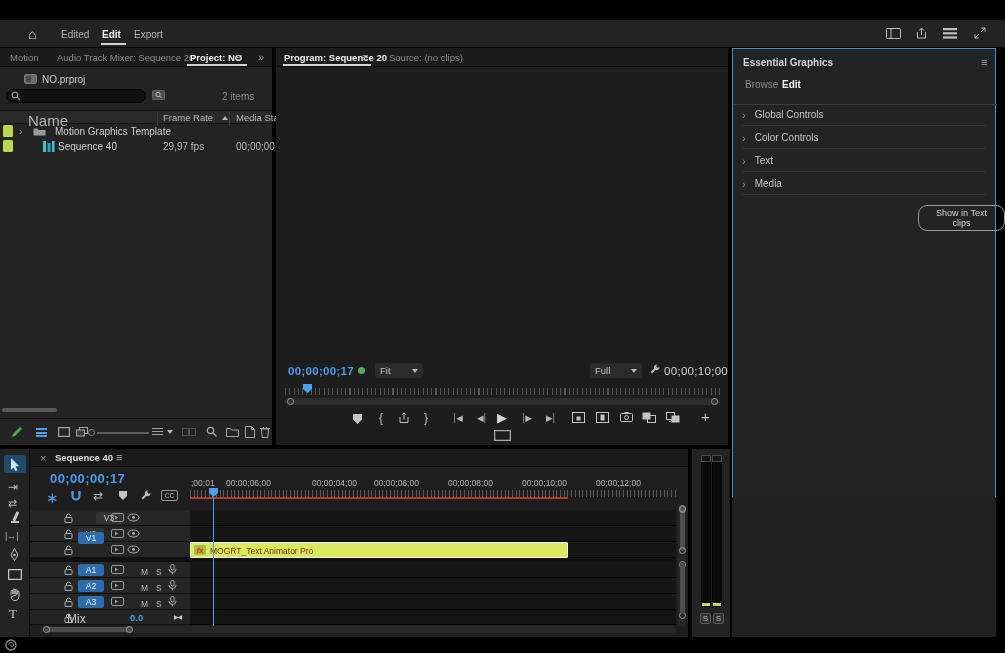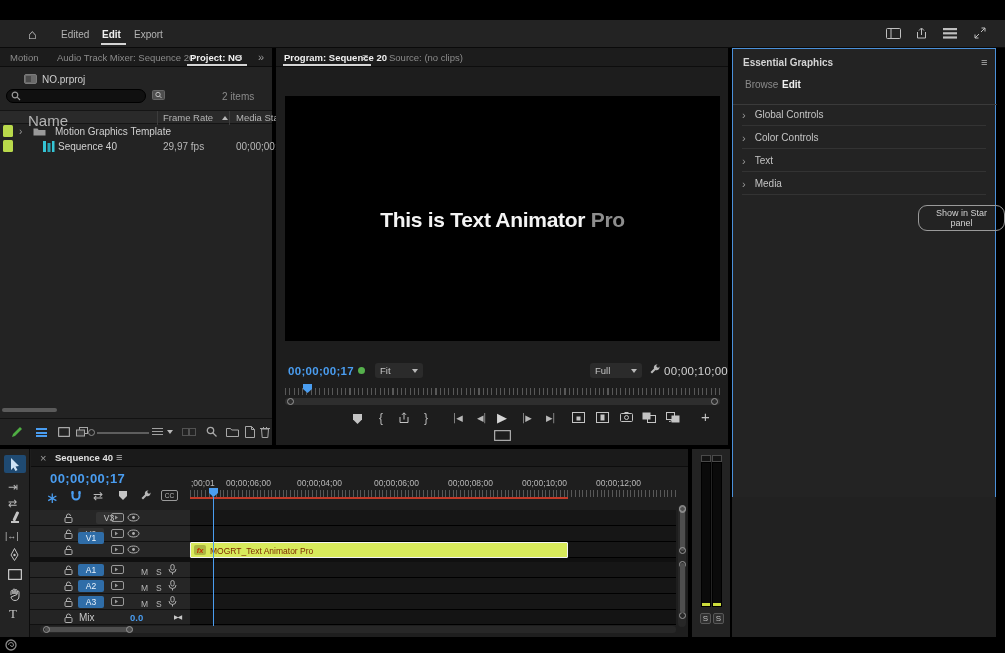--- a/index.html
+++ b/index.html
@@ -195,26 +195,20 @@
   </div>
 </div>
 
 <div class="panel" style="left:276px;top:48px;width:452px;height:397px;background:#1d1d1d">
   <div class="p" style="left:0;top:0;width:452px;height:19px;background:#1c1c1c;border-bottom:1px solid #0d0d0d">
     <span class="txt wht" style="left:8px;top:4px;font-size:9.5px;font-weight:bold">Program: Sequence 20</span>
     <span class="ico" style="left:86px;top:3px;font-size:11px">≡</span>
     <div class="ul" style="left:7px;top:16px;width:88px;height:1.5px"></div>
     <span class="txt dim" style="left:113px;top:4px;font-size:9.5px">Source: (no clips)</span>
   </div>
-  <div class="p" style="left:9px;top:48px;width:435px;height:245px;background:#000">
-    <div class="p" style="left:0;top:112px;width:435px;text-align:center;font-size:21px;font-weight:bold;letter-spacing:-0.3px">
-      <span style="color:#f4f4f4">This is Text Animator</span>
-      <span style="color:#8d8d8d">Pro</span>
-    </div>
-  </div>
 
   <span class="txt blue" style="left:12px;top:317px;font-size:11.5px;font-weight:bold;letter-spacing:0.3px">00;00;00;17</span>
   <span class="p" style="left:82px;top:319px;width:7px;height:7px;border-radius:50%;background:#55b04c"></span>
   <div class="ddown" style="left:99px;top:315px;width:48px">
     <span>Fit</span>
       <span class="caret-d"></span>
   </div>
   <div class="ddown" style="left:314px;top:315px;width:52px">
     <span>Full</span>
       <span class="caret-d"></span>
@@ -317,21 +311,21 @@
   <span>Color Controls</span>
 </div>
 <div class="eg-row" style="top:150px">
   <span class="ico" style="position:static;color:#999;font-size:11px">›</span>
   <span>Text</span>
 </div>
 <div class="eg-row" style="top:173px">
   <span class="ico" style="position:static;color:#999;font-size:11px">›</span>
   <span>Media</span>
 </div>
-<button class="pill" style="left:918px;top:205px">Show in Star panel</button>
+<button class="pill" style="left:918px;top:205px">Show in Text clips</button>
 
 <div class="panel" style="left:732px;top:497px;width:264px;height:140px;background:#212121"></div>
 
 <div class="panel" style="left:0;top:449px;width:688px;height:188px;background:#1e1e1e">
 
   <div class="p" style="left:0;top:0;width:30px;height:188px;background:#232323;border-right:1px solid #0c0c0c">
     <span class="ico" style="left:4px;top:6px;width:22px;height:18px;background:#1f4a72;border-radius:2px">
       <svg width="11" height="13" viewBox="0 0 11 13">
           <path d="M1 0l8 8-3.5 0.5 2 3.5-2 1-2-3.5L1 12z" fill="#cfe3f5"></path>
         </svg>
@@ -384,21 +378,21 @@
   <span class="ico" style="left:139px;top:40px">
     <svg width="13" height="13" viewBox="0 0 13 13">
         <path d="M11.5 3.5a3 3 0 0 1-4 3.5L4 10.5 2.5 9l3.5-3.5a3 3 0 0 1 3.5-4L8 3l2 2z" fill="#b8b8b8"></path>
       </svg>
   </span>
   <span class="ico" style="left:161px;top:41px;width:17px;height:11px;border:1px solid #9a9a9a;border-radius:2px;font-size:6.5px;color:#b8b8b8">CC</span>
 
   <div class="p" style="left:190px;top:22px;width:486px;height:33px;overflow:hidden">
     <span class="ms dim" style="left:1px;top:7px">;00;01</span>
     <span class="ms dim" style="left:36px;top:7px">00;00;06;00</span>
-    <span class="ms dim" style="left:107px;top:7px">00;00;04;00</span>
+    <span class="ms dim" style="left:122px;top:7px">00;00;04;00</span>
     <span class="ms dim" style="left:184px;top:7px">00;00;06;00</span>
     <span class="ms dim" style="left:258px;top:7px">00;00;08;00</span>
     <span class="ms dim" style="left:332px;top:7px">00;00;10;00</span>
     <span class="ms dim" style="left:406px;top:7px">00;00;12;00</span>
     <div class="ticks" style="left:0;top:19px;width:486px;height:7px"></div>
     <div class="p" style="left:0;top:26px;width:378px;height:2px;background:#c23a28"></div>
   </div>
   <span class="pent" style="left:209px;top:39px"></span>
 
   <div class="vrow" style="top:61px;height:16px"></div>
@@ -562,21 +556,21 @@
       <path d="M1 5a3.5 3.5 0 0 0 7 0 M4.5 8.5v2" fill="none" stroke="#b0b0b0"></path>
     </svg>
   </span>
 
 <span class="ico" style="left:64px;top:613px">
     <svg width="9" height="10" viewBox="0 0 9 10">
       <rect x="1" y="4.5" width="7" height="5" rx="1" fill="none" stroke="#b0b0b0"></rect>
       <path d="M2.5 4.5V3a2 2 0 0 1 4 0" fill="none" stroke="#b0b0b0"></path>
     </svg>
   </span>
-<span class="txt" style="left:79px;top:612px;font-size:10px;color:#c8c8c8">Mix</span>
+<span class="txt" style="left:67px;top:612px;font-size:12px;color:#c8c8c8">Mix</span>
 <span class="txt blue" style="left:130px;top:612px;font-size:9.5px;font-weight:bold">0.0</span>
 <span class="ico" style="left:174px;top:613px;font-size:6px;letter-spacing:-1px;color:#c8c8c8">▶◀</span>
 
 <div class="panel" style="left:692px;top:449px;width:38px;height:188px">
   <div class="p" style="left:9px;top:6px;width:10px;height:7px;border:1px solid #4a4a4a;background:#141414"></div>
   <div class="p" style="left:20px;top:6px;width:10px;height:7px;border:1px solid #4a4a4a;background:#141414"></div>
   <div class="p" style="left:9px;top:13px;width:10px;height:145px;background:#0a0a0a;border:1px solid #000">
     <div class="p" style="left:0;bottom:0;width:8px;height:3px;background:#ccdc3c"></div>
   </div>
   <div class="p" style="left:20px;top:13px;width:10px;height:145px;background:#0a0a0a;border:1px solid #000">

